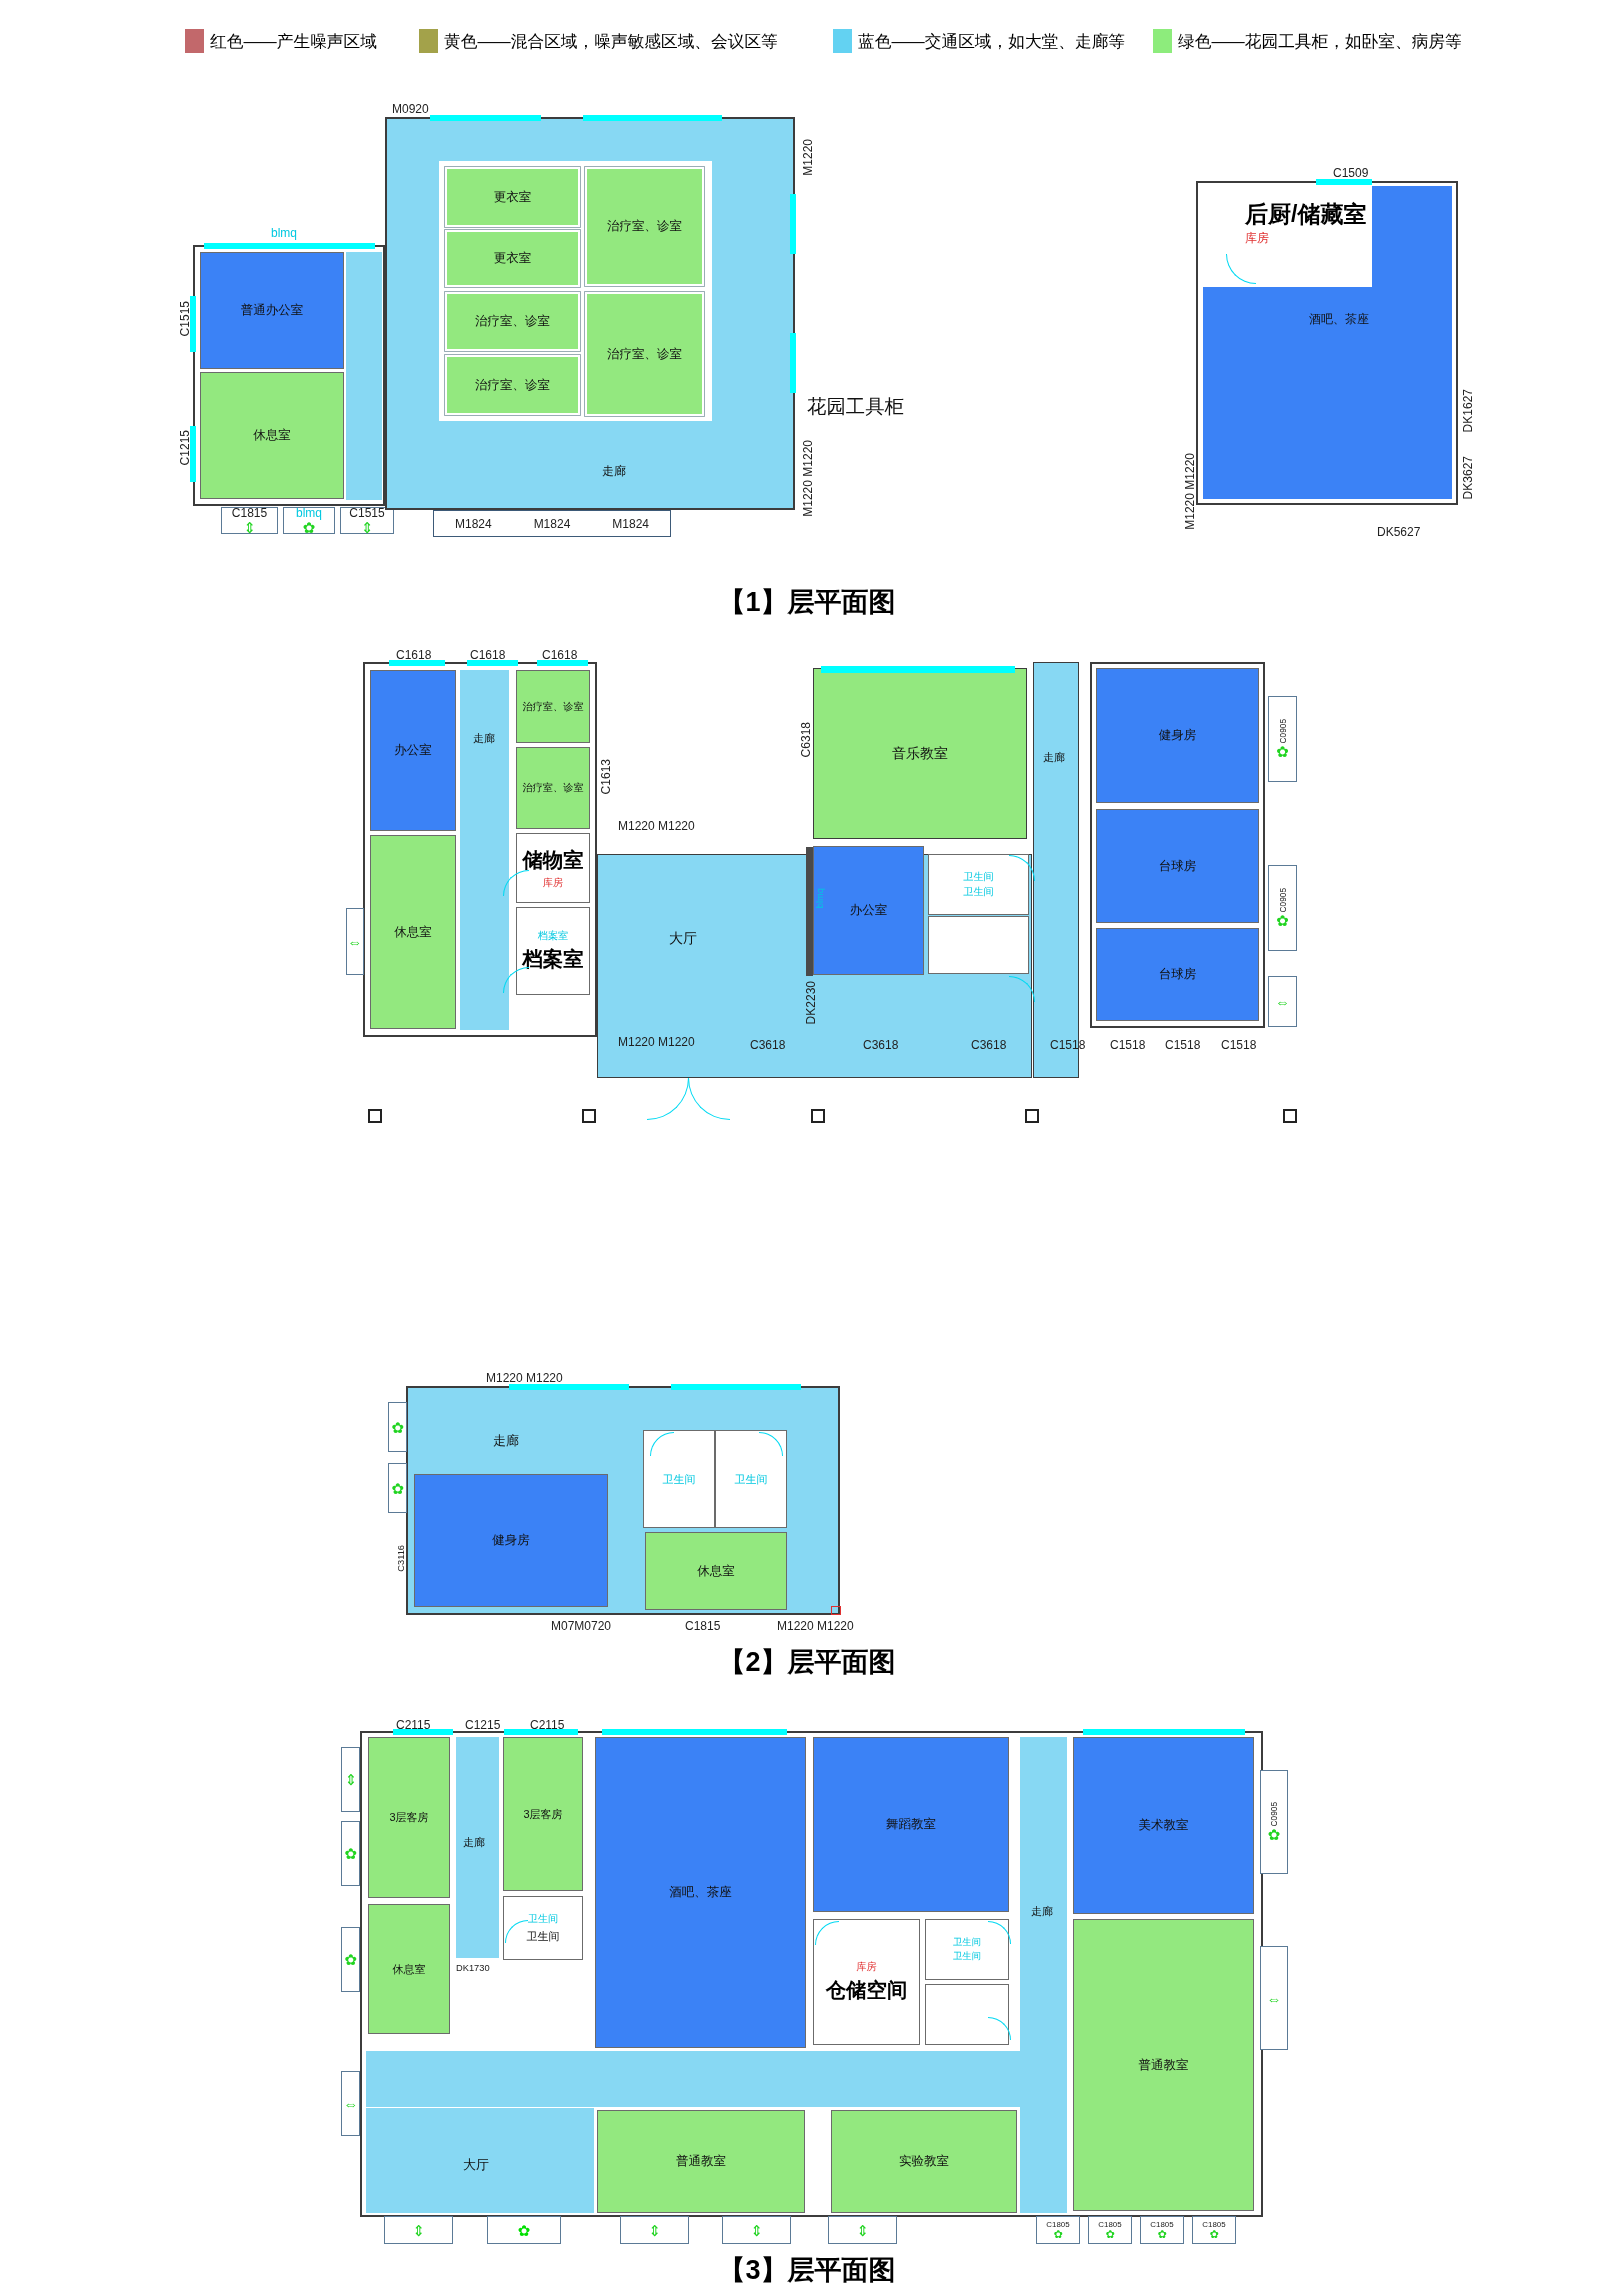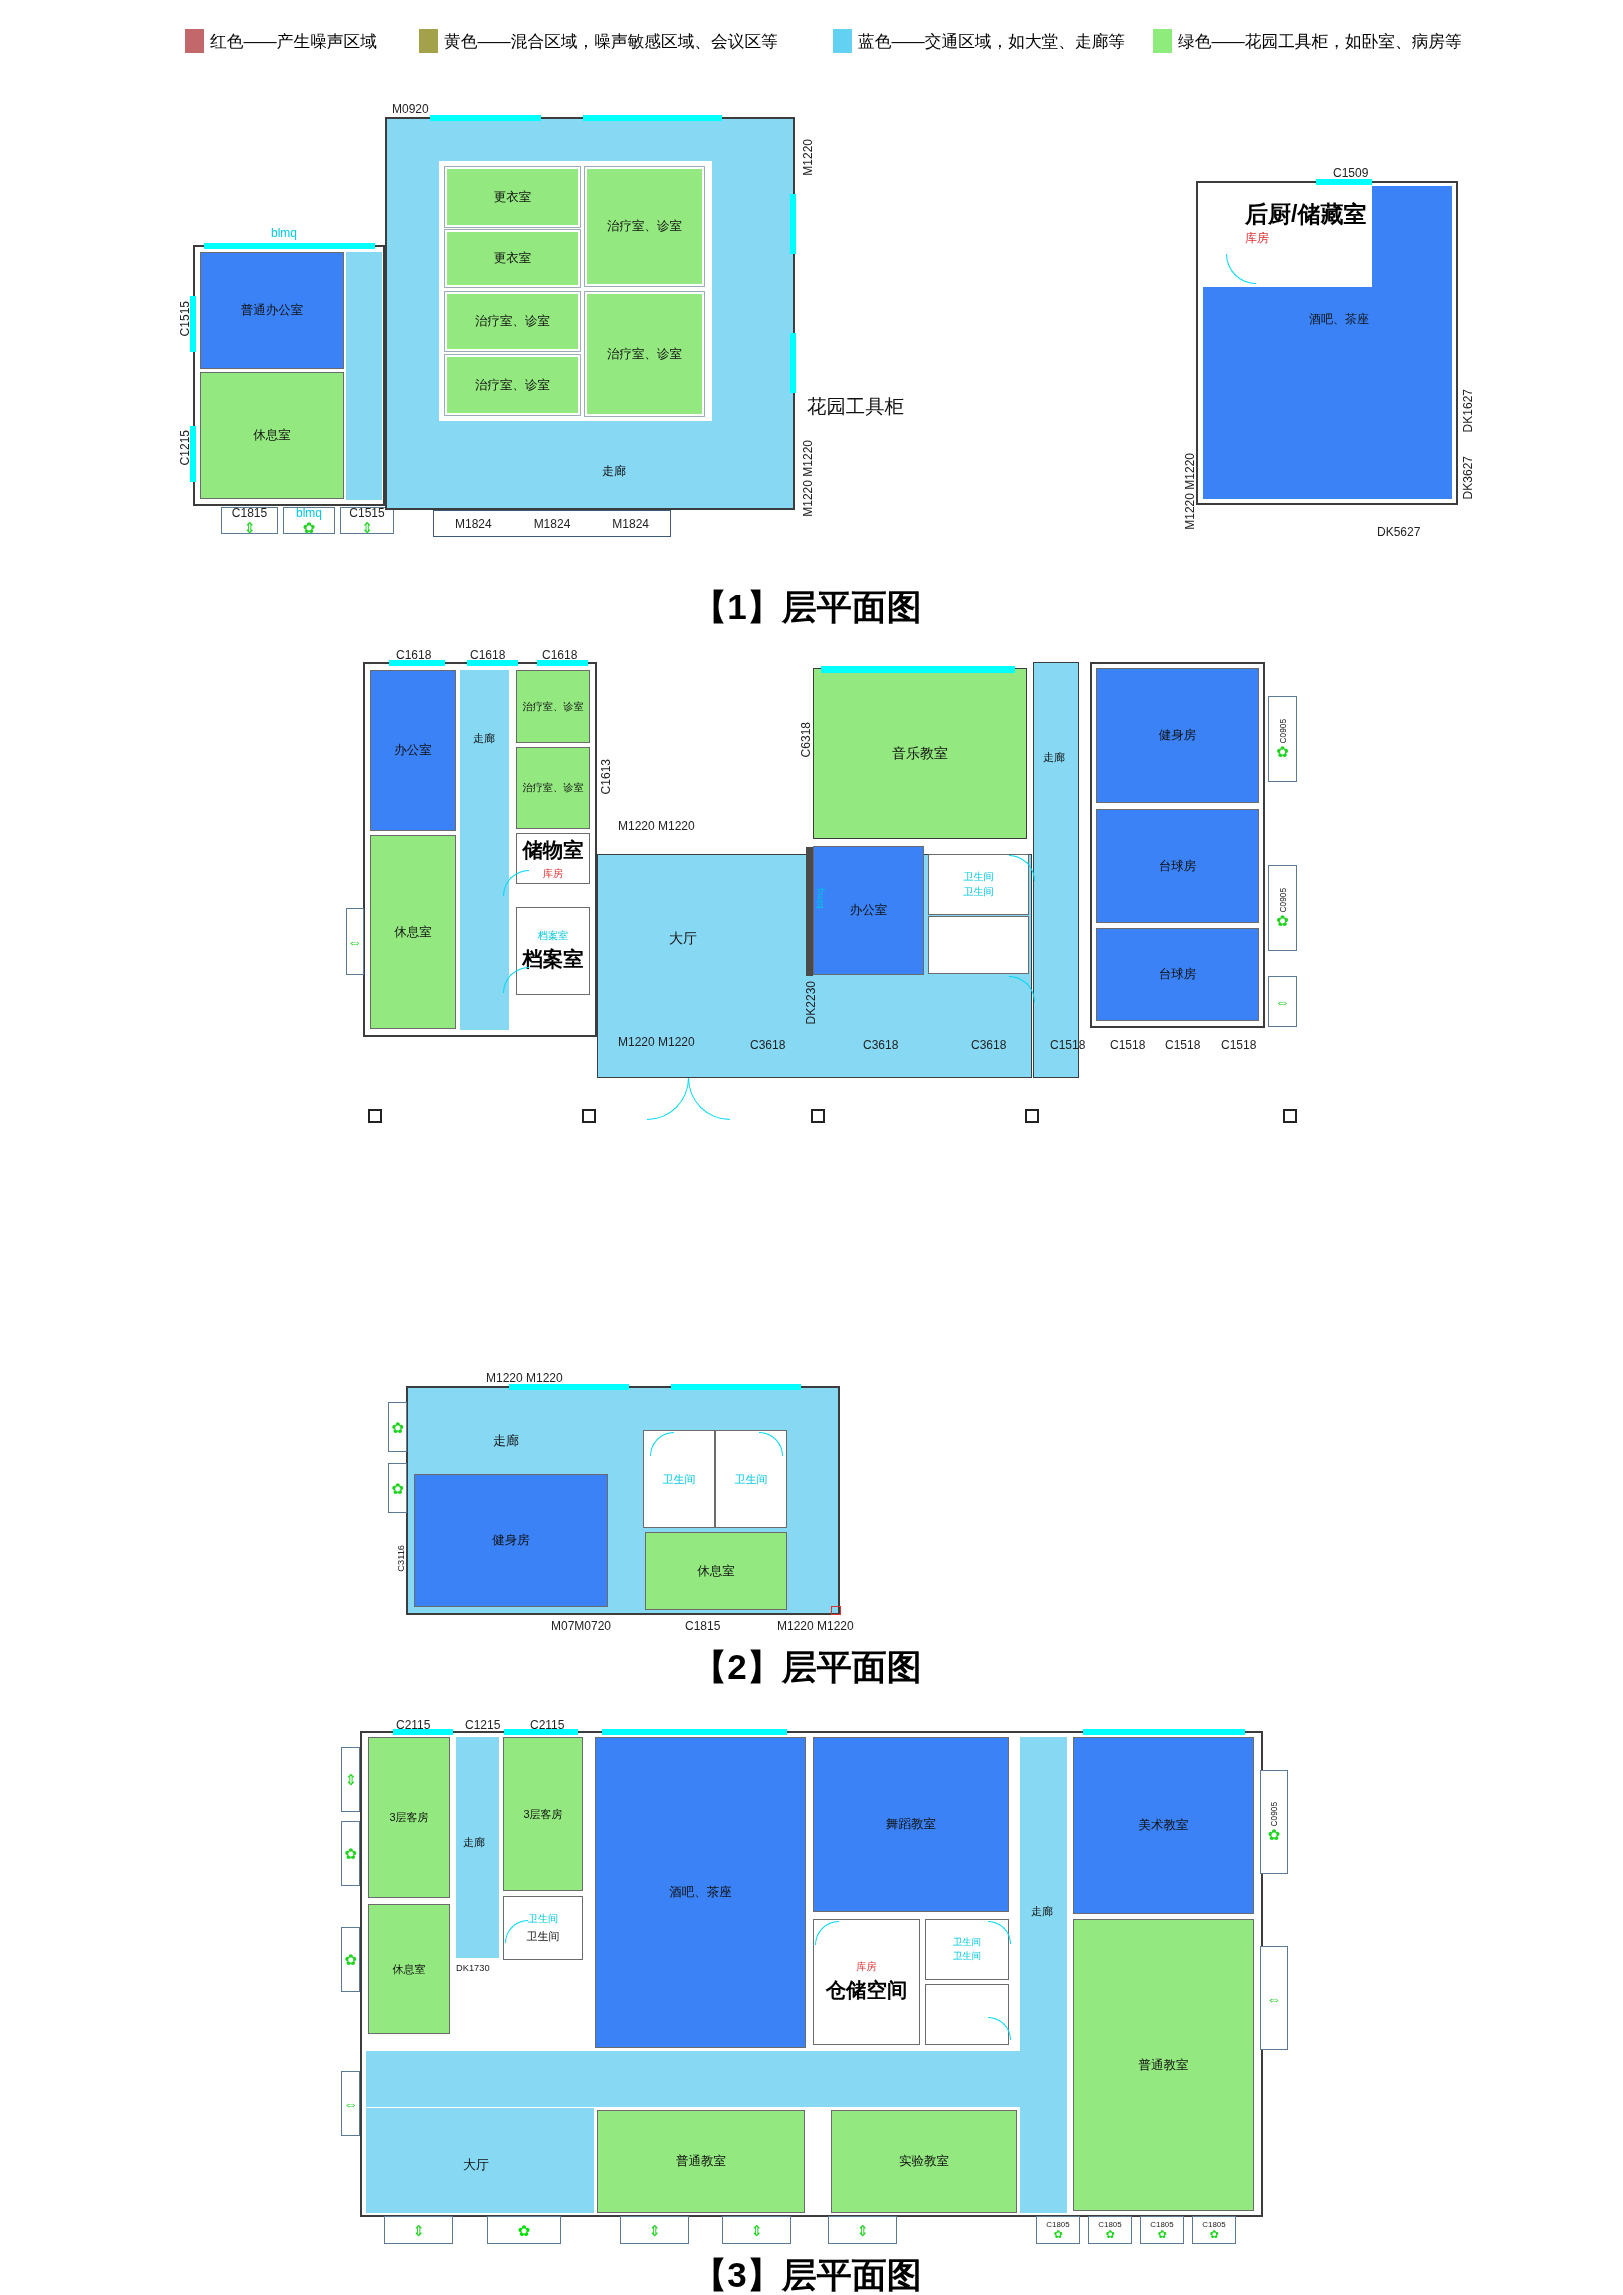--- a/index.html
+++ b/index.html
@@ -13,21 +13,21 @@
         border:0.9px solid #6b6b6b;box-sizing:border-box;font-size:12.5px;}
   .cell{border:2.8px solid #ffffff;box-shadow:0 0 0 0.9px #8fa5ad;}
   .olive{background:#3b82f6;}
   .green{background:#93e87f;}
   .white{background:#ffffff;}
   .stack{flex-direction:column;gap:2.8px;}
   
   .lab{position:absolute;font-size:12px;color:#111;white-space:nowrap;}
   .dim{position:absolute;font-size:12px;color:#222;white-space:nowrap;}
   .vdim{writing-mode:vertical-rl;transform:rotate(180deg);}
-  .cap{position:absolute;width:324px;text-align:center;font-size:35px;font-weight:bold;color:#000;white-space:nowrap;}
+  .cap{position:absolute;width:324px;text-align:center;font-size:27px;font-weight:bold;color:#000;white-space:nowrap;}
   .bigtxt{font-size:23px;font-weight:bold;color:#000;}
   .midtxt{font-size:20.4px;font-weight:bold;color:#000;}
   .cyantx{color:#00c8e0;}
   .redtx{color:#e03030;}
   .win{position:absolute;background:#00ffff;}
   .bay{position:absolute;border:1.4px solid #5b7a96;background:#ffffff;display:flex;flex-direction:column;
        align-items:center;justify-content:center;gap:0.9px;box-sizing:border-box;}
   .glyph{color:#21d421;font-size:15px;line-height:1;}
   .colsq{position:absolute;width:10.2px;height:10.2px;background:#ffffff;border:2.3px solid #222;}
   .arc{position:absolute;border:1.9px solid #00d9f2;border-right:none;border-top:none;
@@ -132,21 +132,21 @@
   <div class="bld" style="left:363px;top:662px;width:234px;height:375px;"></div>
   <div class="win" style="left:389px;top:660px;width:56px;height:5.6px;"></div>
   <div class="win" style="left:467px;top:660px;width:51px;height:5.6px;"></div>
   <div class="win" style="left:537px;top:660px;width:51px;height:5.6px;"></div>
   <div class="room olive" style="left:370px;top:670px;width:86px;height:161px;">办公室</div>
   <div class="room green" style="left:370px;top:835px;width:86px;height:194px;">休息室</div>
   <div class="corridor" style="left:460px;top:670px;width:49px;height:360px;"></div>
   <div class="lab" style="left:473px;top:731px;font-size:11px;">走廊</div>
   <div class="room green" style="left:516px;top:670px;width:74px;height:73px;font-size:10.2px;">治疗室、诊室</div>
   <div class="room green" style="left:516px;top:747px;width:74px;height:82px;font-size:10.2px;">治疗室、诊室</div>
-  <div class="room white stack" style="left:516px;top:833px;width:74px;height:51px;">
+  <div class="room white stack" style="left:516px;top:833px;width:74px;height:70px;">
     <span class="midtxt">储物室</span>
     <span class="redtx" style="font-size:10.2px;">库房</span>
   </div>
   <div class="room white stack" style="left:516px;top:907px;width:74px;height:88px;">
     <span class="cyantx" style="font-size:10.2px;">档案室</span>
     <span class="midtxt">档案室</span>
   </div>
   <div class="arc" style="left:503px;top:870px;width:25px;height:25px;transform:rotate(90deg);"></div>
   <div class="arc" style="left:503px;top:967px;width:25px;height:25px;transform:rotate(90deg);"></div>
   <div class="dim vdim" style="left:599px;top:759px;">C1613</div>

